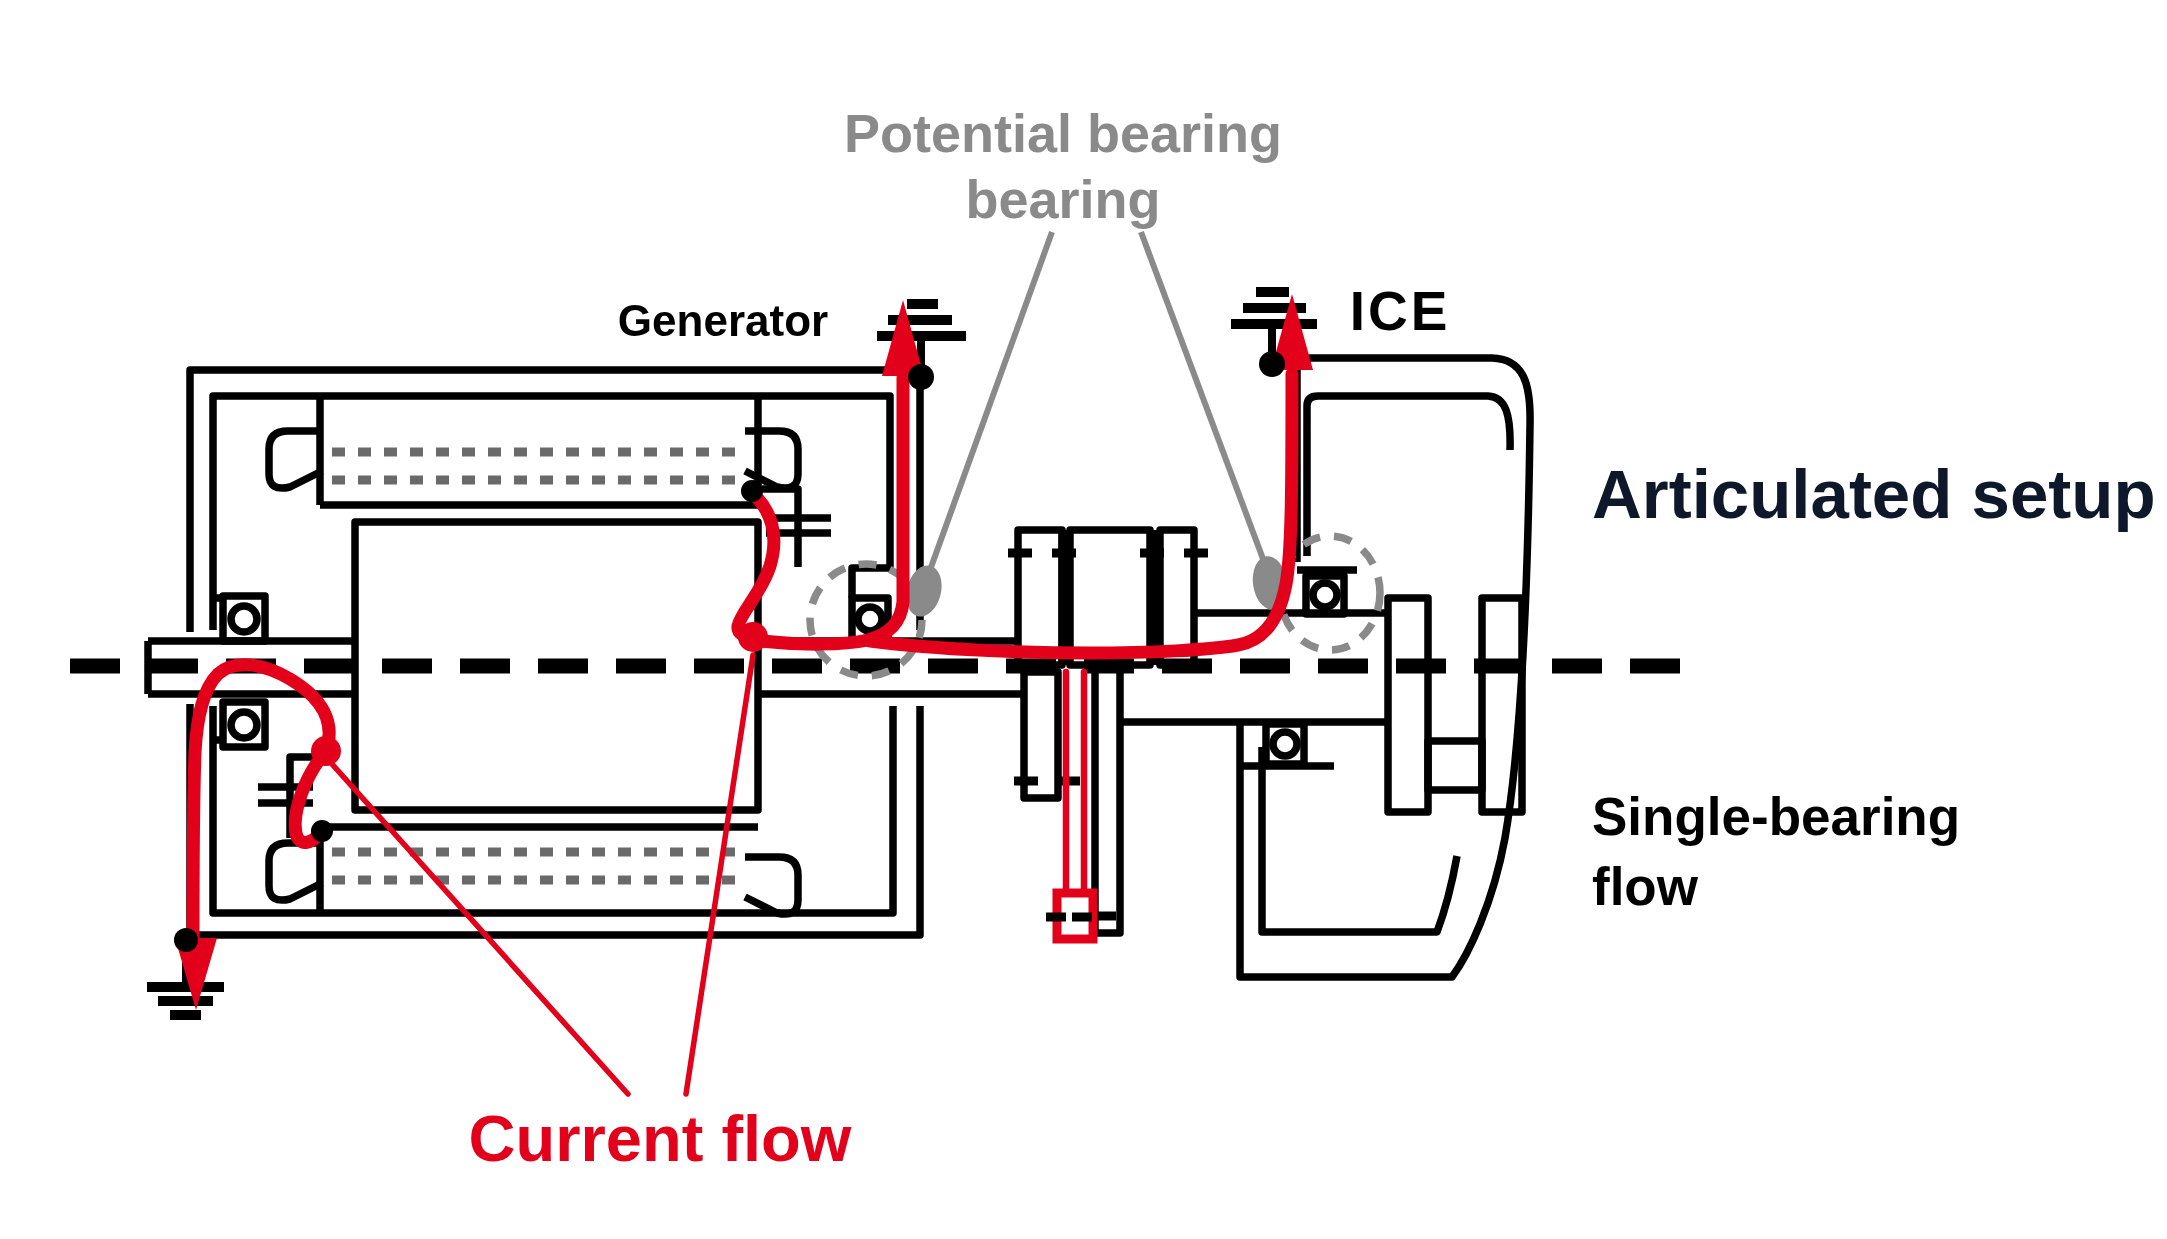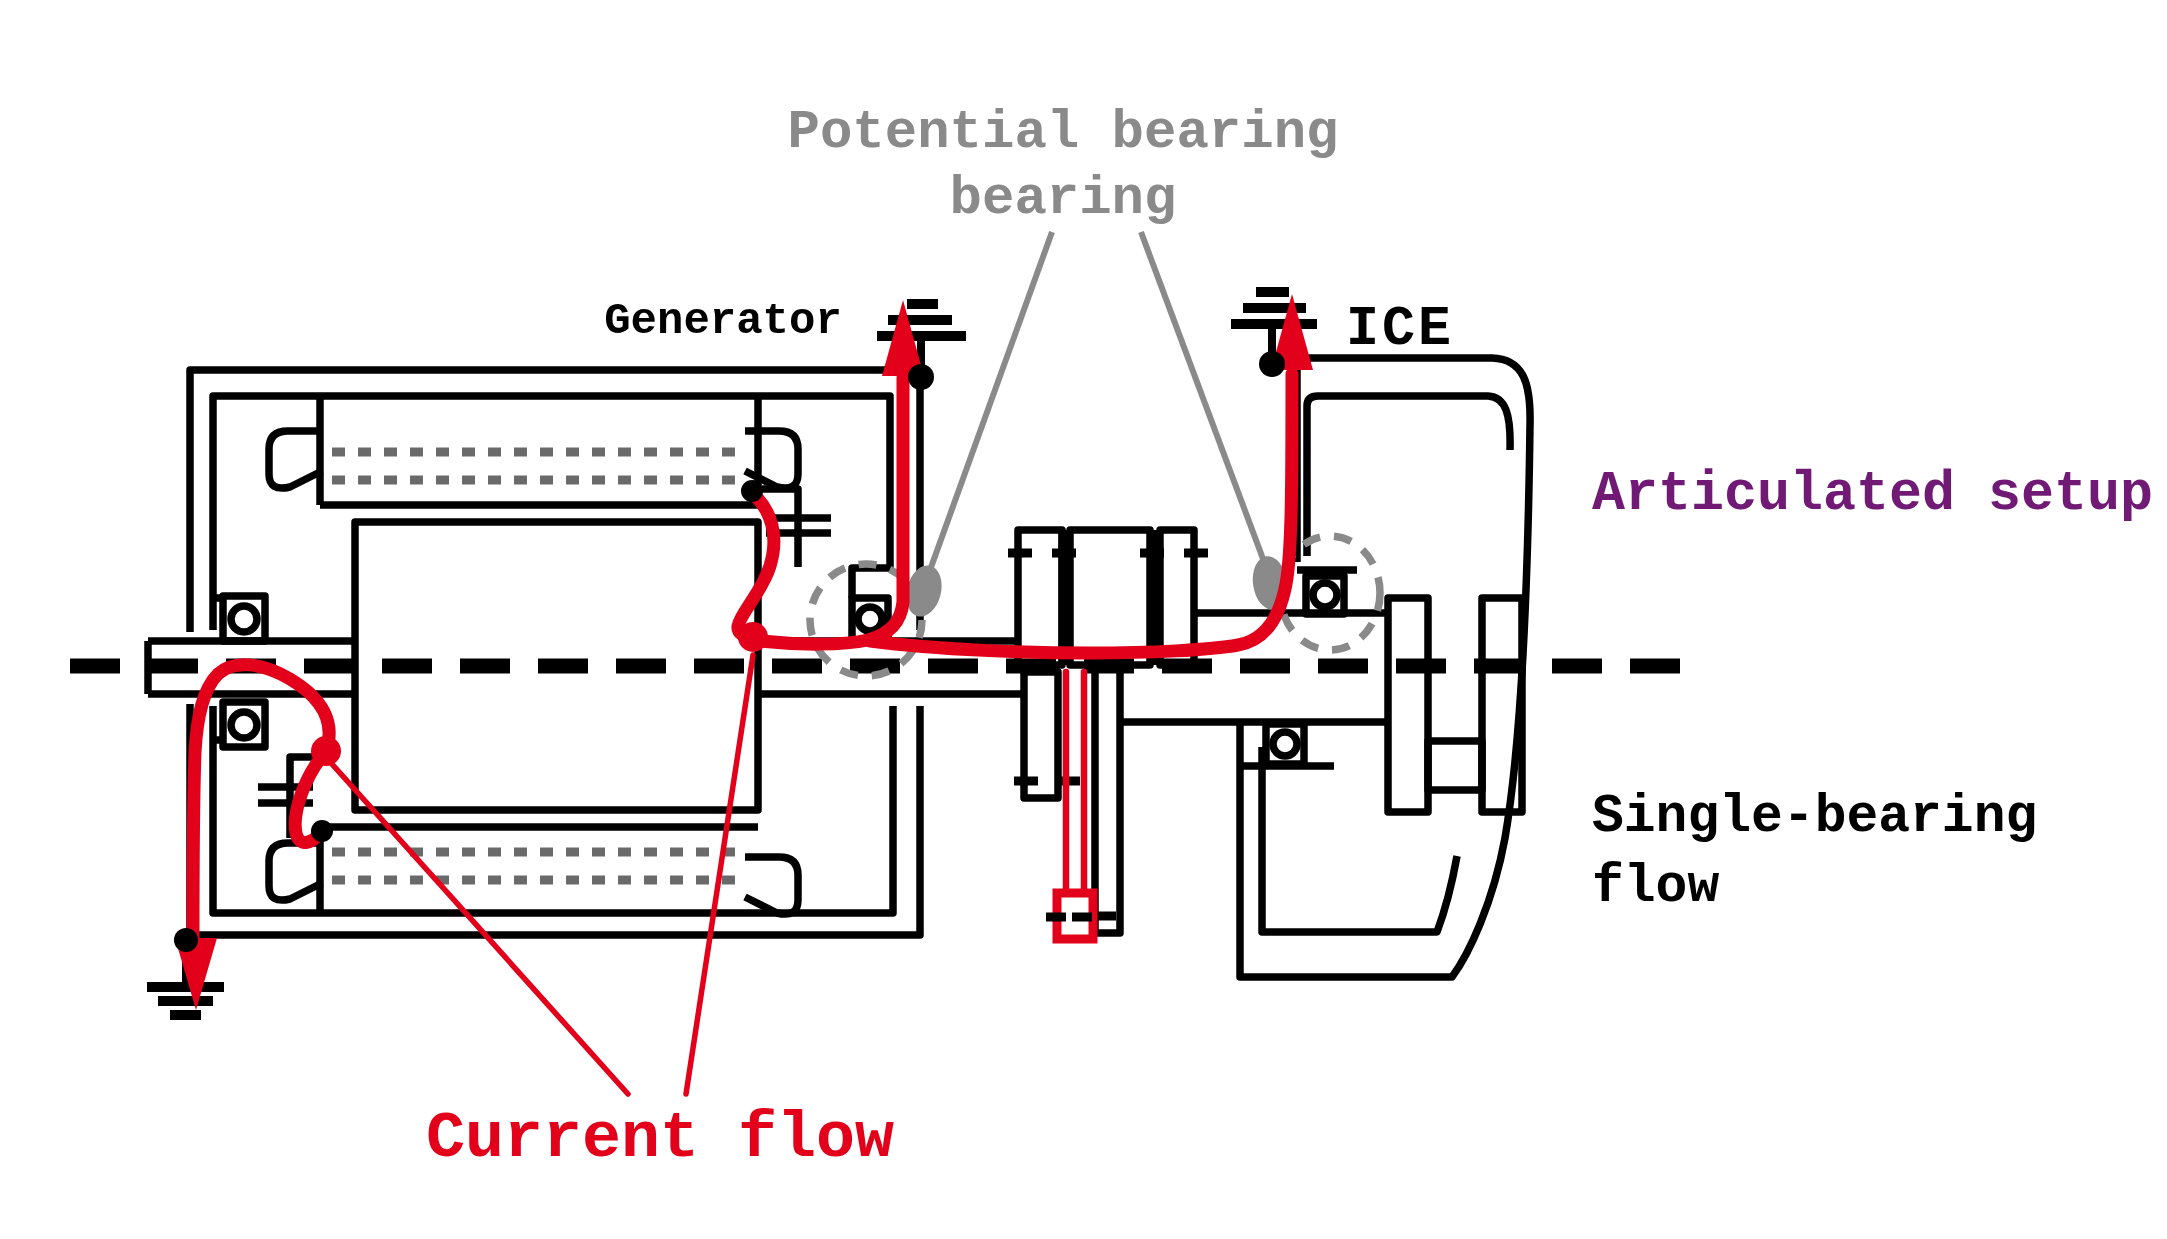--- a/index.html
+++ b/index.html
@@ -1,24 +1,24 @@
 <!DOCTYPE html>
 <html><head>
 <meta charset="utf-8">
 <style>
   html,body{margin:0;padding:0;background:#fff;}
   .stage{position:relative;width:2167px;height:1239px;background:#ffffff;overflow:hidden;
-         font-family:Liberation Mono, monospace;}
+         font-family:Liberation Sans, sans-serif;}
   .stage svg{position:absolute;left:0;top:0;}
   .lbl{position:absolute;font-weight:bold;white-space:nowrap;line-height:66px;}
   .lbl-center{transform:translateX(-50%);text-align:center;}
   #lbl-damage{left:1063px;top:100px;font-size:54px;color:#8a8a8a;}
   #lbl-generator{left:723px;top:288px;font-size:44px;color:#000;text-align:center;}
-  #lbl-ice{left:1400px;top:278px;font-size:55px;color:#000;letter-spacing:3px;margin-top:19px;}
-  #lbl-articulated{left:1592px;top:462px;font-size:55px;color:#701a75;}
+  #lbl-ice{left:1400px;top:278px;font-size:55px;color:#000;letter-spacing:3px;}
+  #lbl-articulated{left:1592px;top:462px;font-size:69px;color:#0f172a;}
   #lbl-single{left:1592px;top:782px;font-size:53px;color:#000;line-height:70px;}
   #lbl-current{left:660px;top:1106px;font-size:65px;color:#e2001a;}
 </style>
 </head>
 <body>
 
 <div class="stage">
 
   <svg width="2167" height="1239" viewBox="0 0 2167 1239">
 

